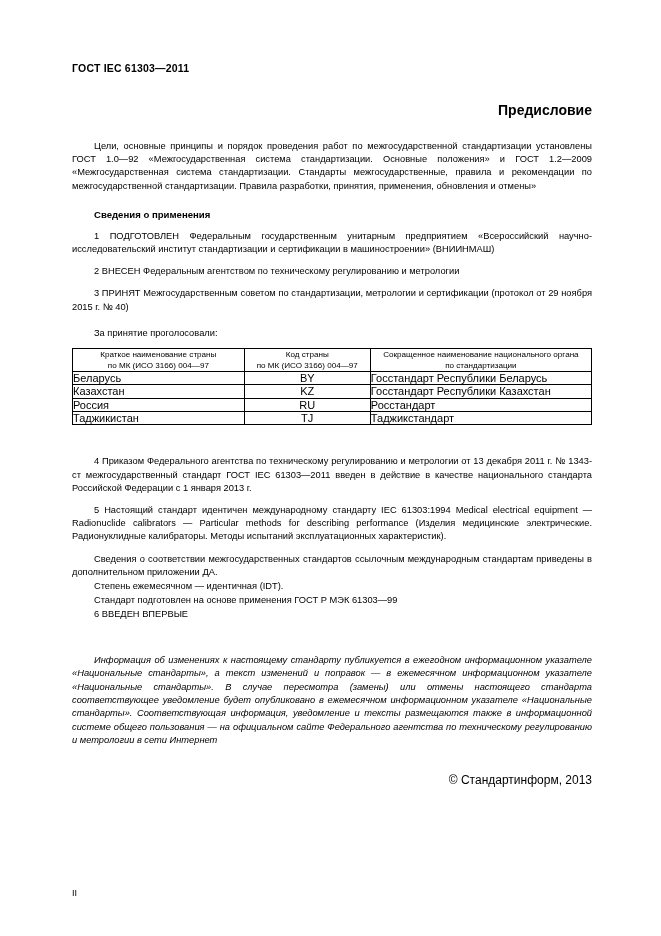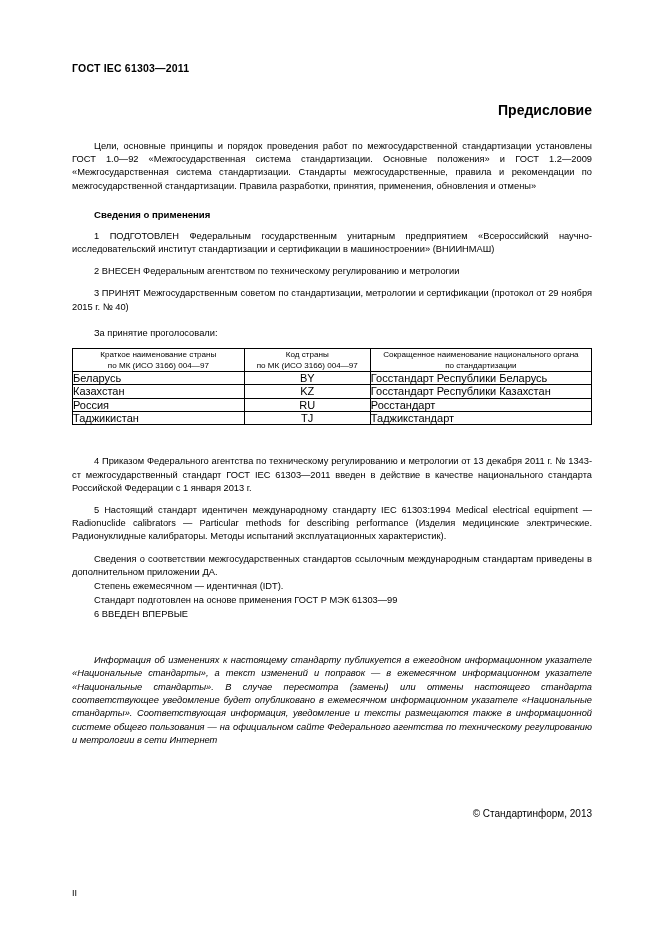--- a/index.html
+++ b/index.html
@@ -104,23 +104,23 @@
     font-size: 9.3px;
     line-height: 13.4px;
     text-align: justify;
   }
   .italic-block p {
     font-style: italic;
     font-size: 9.3px;
     line-height: 13.4px;
   }
   .copyright {
-    margin-top: 60px;
+    margin-top: 25px;
     text-align: right;
-    font-size: 10px;
+    font-size: 12px;
   }
   .final-block {
     margin-top: 30px;
     font-size: 9.3px;
     line-height: 13.2px;
     text-align: justify;
   }
   .page-number {
     position: absolute;
     left: 72px;

